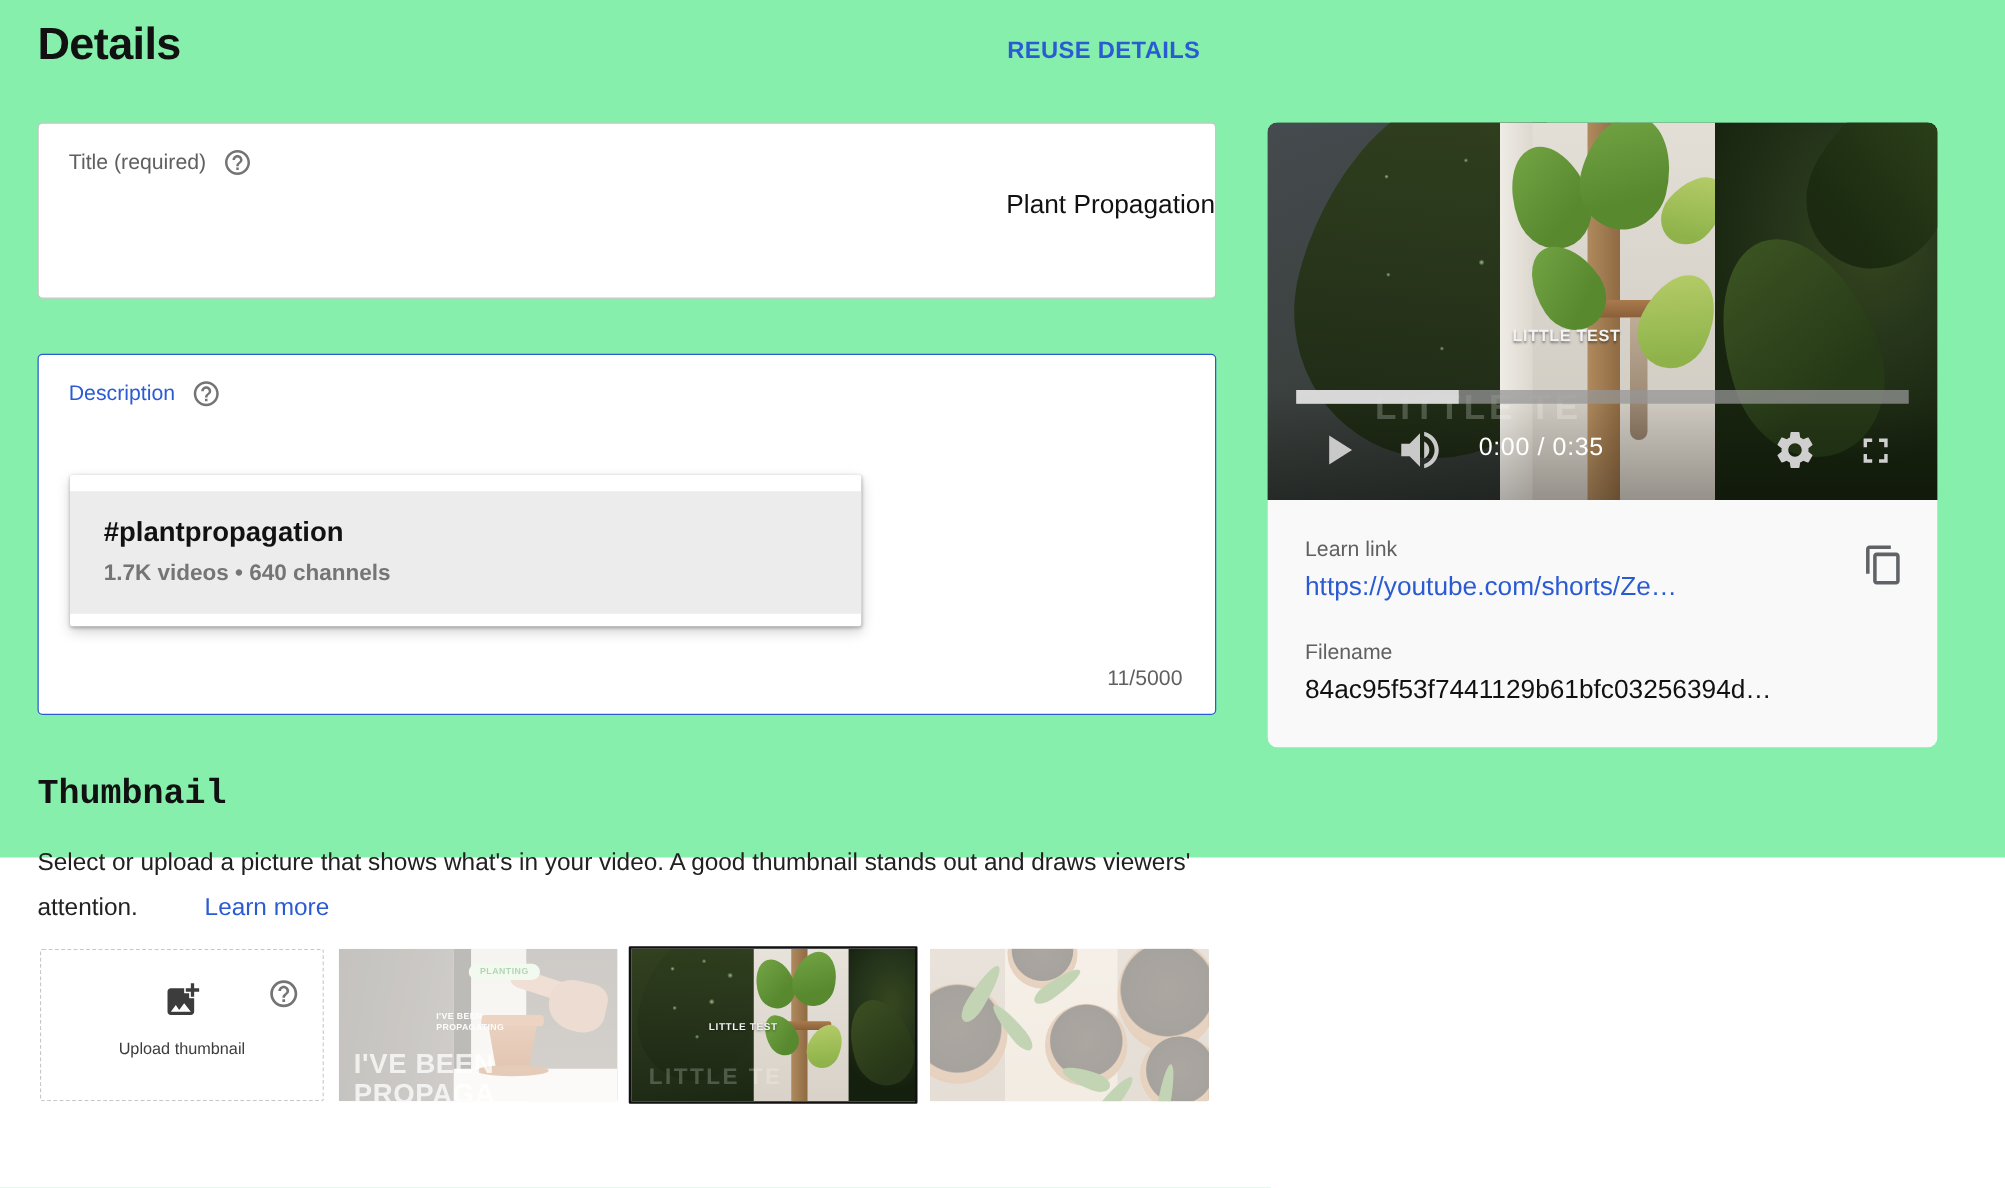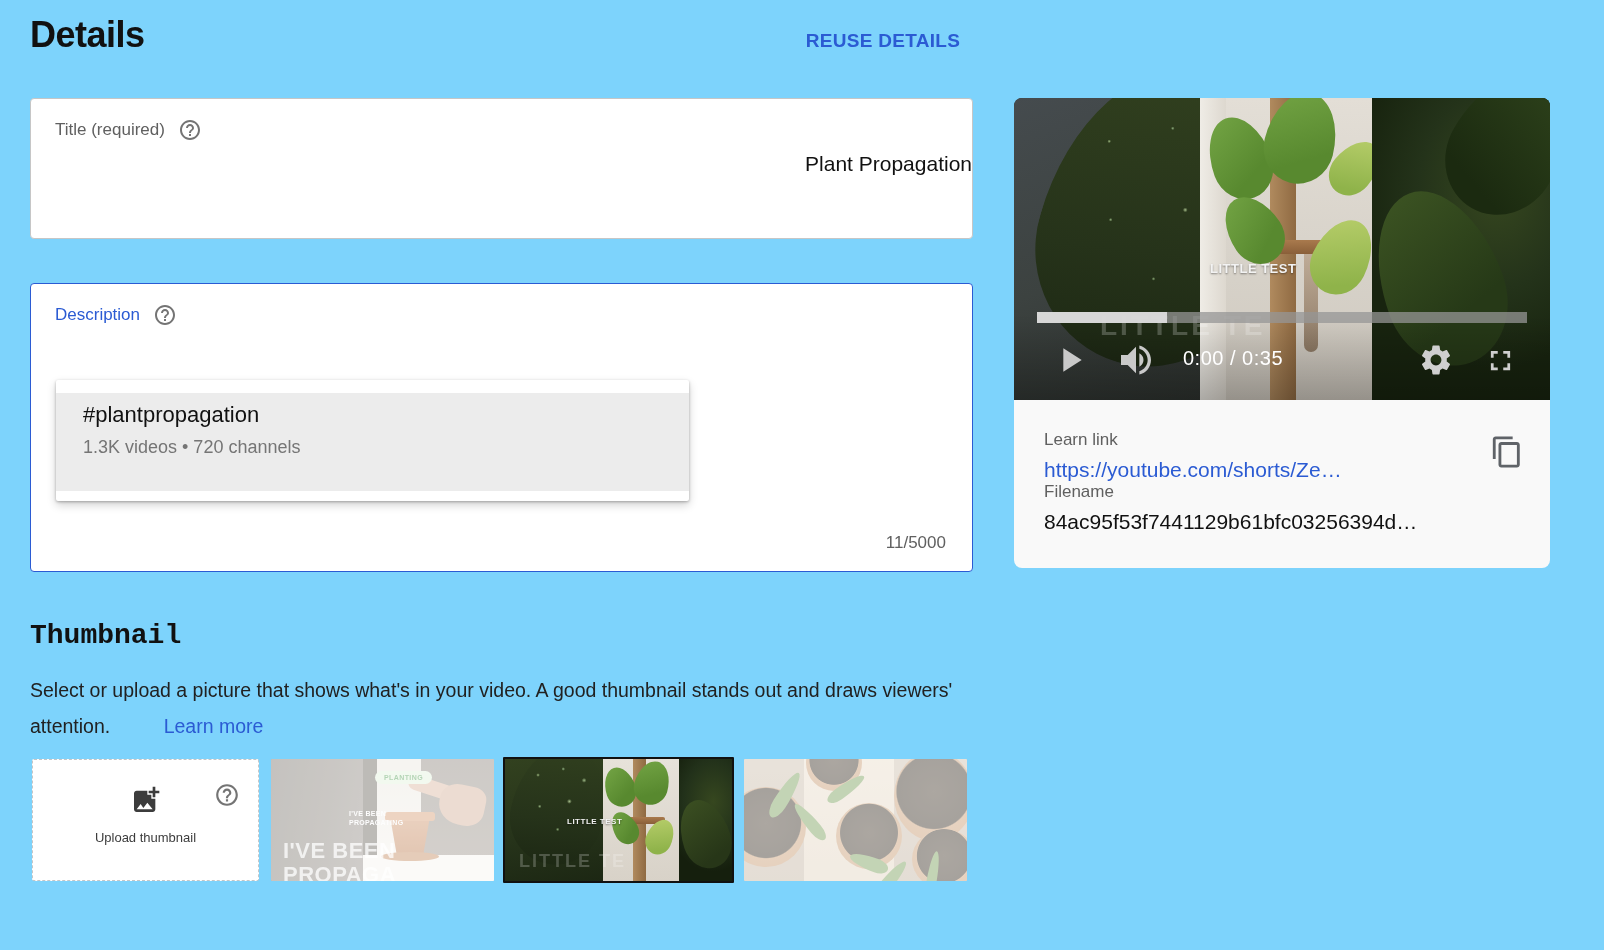--- a/index.html
+++ b/index.html
@@ -1,18 +1,18 @@
 <!DOCTYPE html>
 <html><head>
 <meta charset="utf-8">
 <style>
   * { margin: 0; padding: 0; box-sizing: border-box; }
   html, body { width: 1604px; height: 950px; background: #ffffff;
     font-family: "Liberation Sans", sans-serif; overflow: hidden; }
-  .stage { position: relative; width: 1604px; height: 950px; background: #7dd3fc; }
+  .stage { position: relative; width: 1604px; height: 686px; background: #86efac; }
 
   
   .page-title { position: absolute; left: 30px; top: 14px; font-size: 36px;
     font-weight: 700; color: #111; letter-spacing: -0.5px; }
   .reuse-btn { position: absolute; left: 793px; top: 30px; width: 180px; 
     font-size: 19px; font-weight: 700; color: #2b5bd3; letter-spacing: 0.3px;
     background: none; border: none; cursor: pointer; font-family: inherit; }
 
   
   .field { position: absolute; left: 30px; width: 943px; background: #fff;
@@ -32,21 +32,21 @@
     text-underline-offset: 5px; }
   .caret { display: inline-block; width: 2px; height: 25px; background: #111;
     vertical-align: text-bottom; margin-left: 1px; }
   .char-counter { position: absolute; right: 26px; bottom: 18px; font-size: 17px;
     color: #606060; }
 
   
   .tag-dropdown { position: absolute; left: 25px; top: 96px; width: 633px; height: 121px;
     background: #fff; border-radius: 2px; z-index: 5; padding: 13px 0 10px 0;
     box-shadow: 0 1px 3px rgba(0,0,0,0.28), 0 4px 10px rgba(0,0,0,0.18); }
-  .tag-item { height: 98px; background: #ececec; padding: 9px 0 0 27px; cursor: pointer; }
+  .tag-item { height: 98px; background: #ececec; padding: 20px 0 0 27px; cursor: pointer; font-weight: bold; }
   .tag-name { font-size: 22px; color: #111; }
   .tag-stats { font-size: 18px; color: #757575; margin-top: 9px; }
 
   
   .thumb-heading { position: absolute; left: 30px; top: 620px; font-size: 28px;
     font-weight: 700; color: #111; font-family: Liberation Mono, monospace; }
   .thumb-desc { position: absolute; left: 30px; top: 672px; width: 940px;
     font-size: 19.5px; line-height: 36px; color: #212121; }
   .learn-more { color: #2b5bd3; cursor: pointer; margin-left: 48px; }
 
@@ -107,21 +107,21 @@
   .time-display { position: absolute; left: 169px; top: 249px; font-size: 20px;
     color: #ffffff; letter-spacing: 0.5px; }
   .ctrl-settings { left: 404px; top: 244px; width: 36px; height: 36px; color: #cfcfcf; }
   .ctrl-fullscreen { left: 470px; top: 246px; width: 33px; height: 33px; color: #cfcfcf; }
 
   .video-info { width: 536px; background: #f9f9f9; padding: 30px 30px 34px 30px;
     position: relative; }
   .info-label { font-size: 17px; color: #606060; }
   .video-link { font-size: 21px; color: #2b5bd3; margin-top: 8px; white-space: nowrap;
     display: inline-block; cursor: pointer; text-decoration: none; }
-  .filename-label { }
+  .filename-label { margin-top: 30px; }
   .filename-value { font-size: 21px; color: #111; margin-top: 8px; white-space: nowrap; }
   .copy-btn { position: absolute; top: 35px; right: 26px; width: 34px; height: 34px;
     color: #5f6368; cursor: pointer; background: none; border: none; padding: 0; }
   .copy-btn svg { width: 100%; height: 100%; }
 
   
   .t1-frame { background: linear-gradient(180deg, #efece7 0%, #e7e2da 100%); }
   .t1-left { left: 0; width: 92px;
     background: linear-gradient(100deg, #7d7871 0%, #8b857d 60%, #96908a 100%); }
   .t1-framebar { left: 92px; width: 14px; background: #6e6861; }
@@ -201,21 +201,21 @@
       <span class="help-icon">
           <svg viewBox="0 0 24 24" fill="currentColor">
             <path d="M11 18h2v-2h-2v2zm1-16C6.48 2 2 6.48 2 12s4.48 10 10 10 10-4.48 10-10S17.52 2 12 2zm0 18c-4.41 0-8-3.59-8-8s3.59-8 8-8 8 3.59 8 8-3.59 8-8 8zm0-14c-2.21 0-4 1.79-4 4h2c0-1.1.9-2 2-2s2 .9 2 2c0 2-3 1.75-3 5h2c0-2.25 3-2.5 3-5 0-2.21-1.79-4-4-4z"></path>
           </svg>
         </span>
     </div>
 
     <div class="tag-dropdown">
       <div class="tag-item">
         <div class="tag-name">#plantpropagation</div>
-        <div class="tag-stats">1.3K videos • 720 channels</div>
+        <div class="tag-stats">1.7K videos • 640 channels</div>
       </div>
     </div>
 
     <div class="char-counter">11/5000</div>
   </div>
 
   <h2 class="thumb-heading">Thumbnail</h2>
   <p class="thumb-desc"><span>Select or upload a picture that shows what's in your video. A good thumbnail stands out and draws viewers' attention. </span><span class="learn-more">Learn more</span></p>
 
   <div class="thumb-row">

